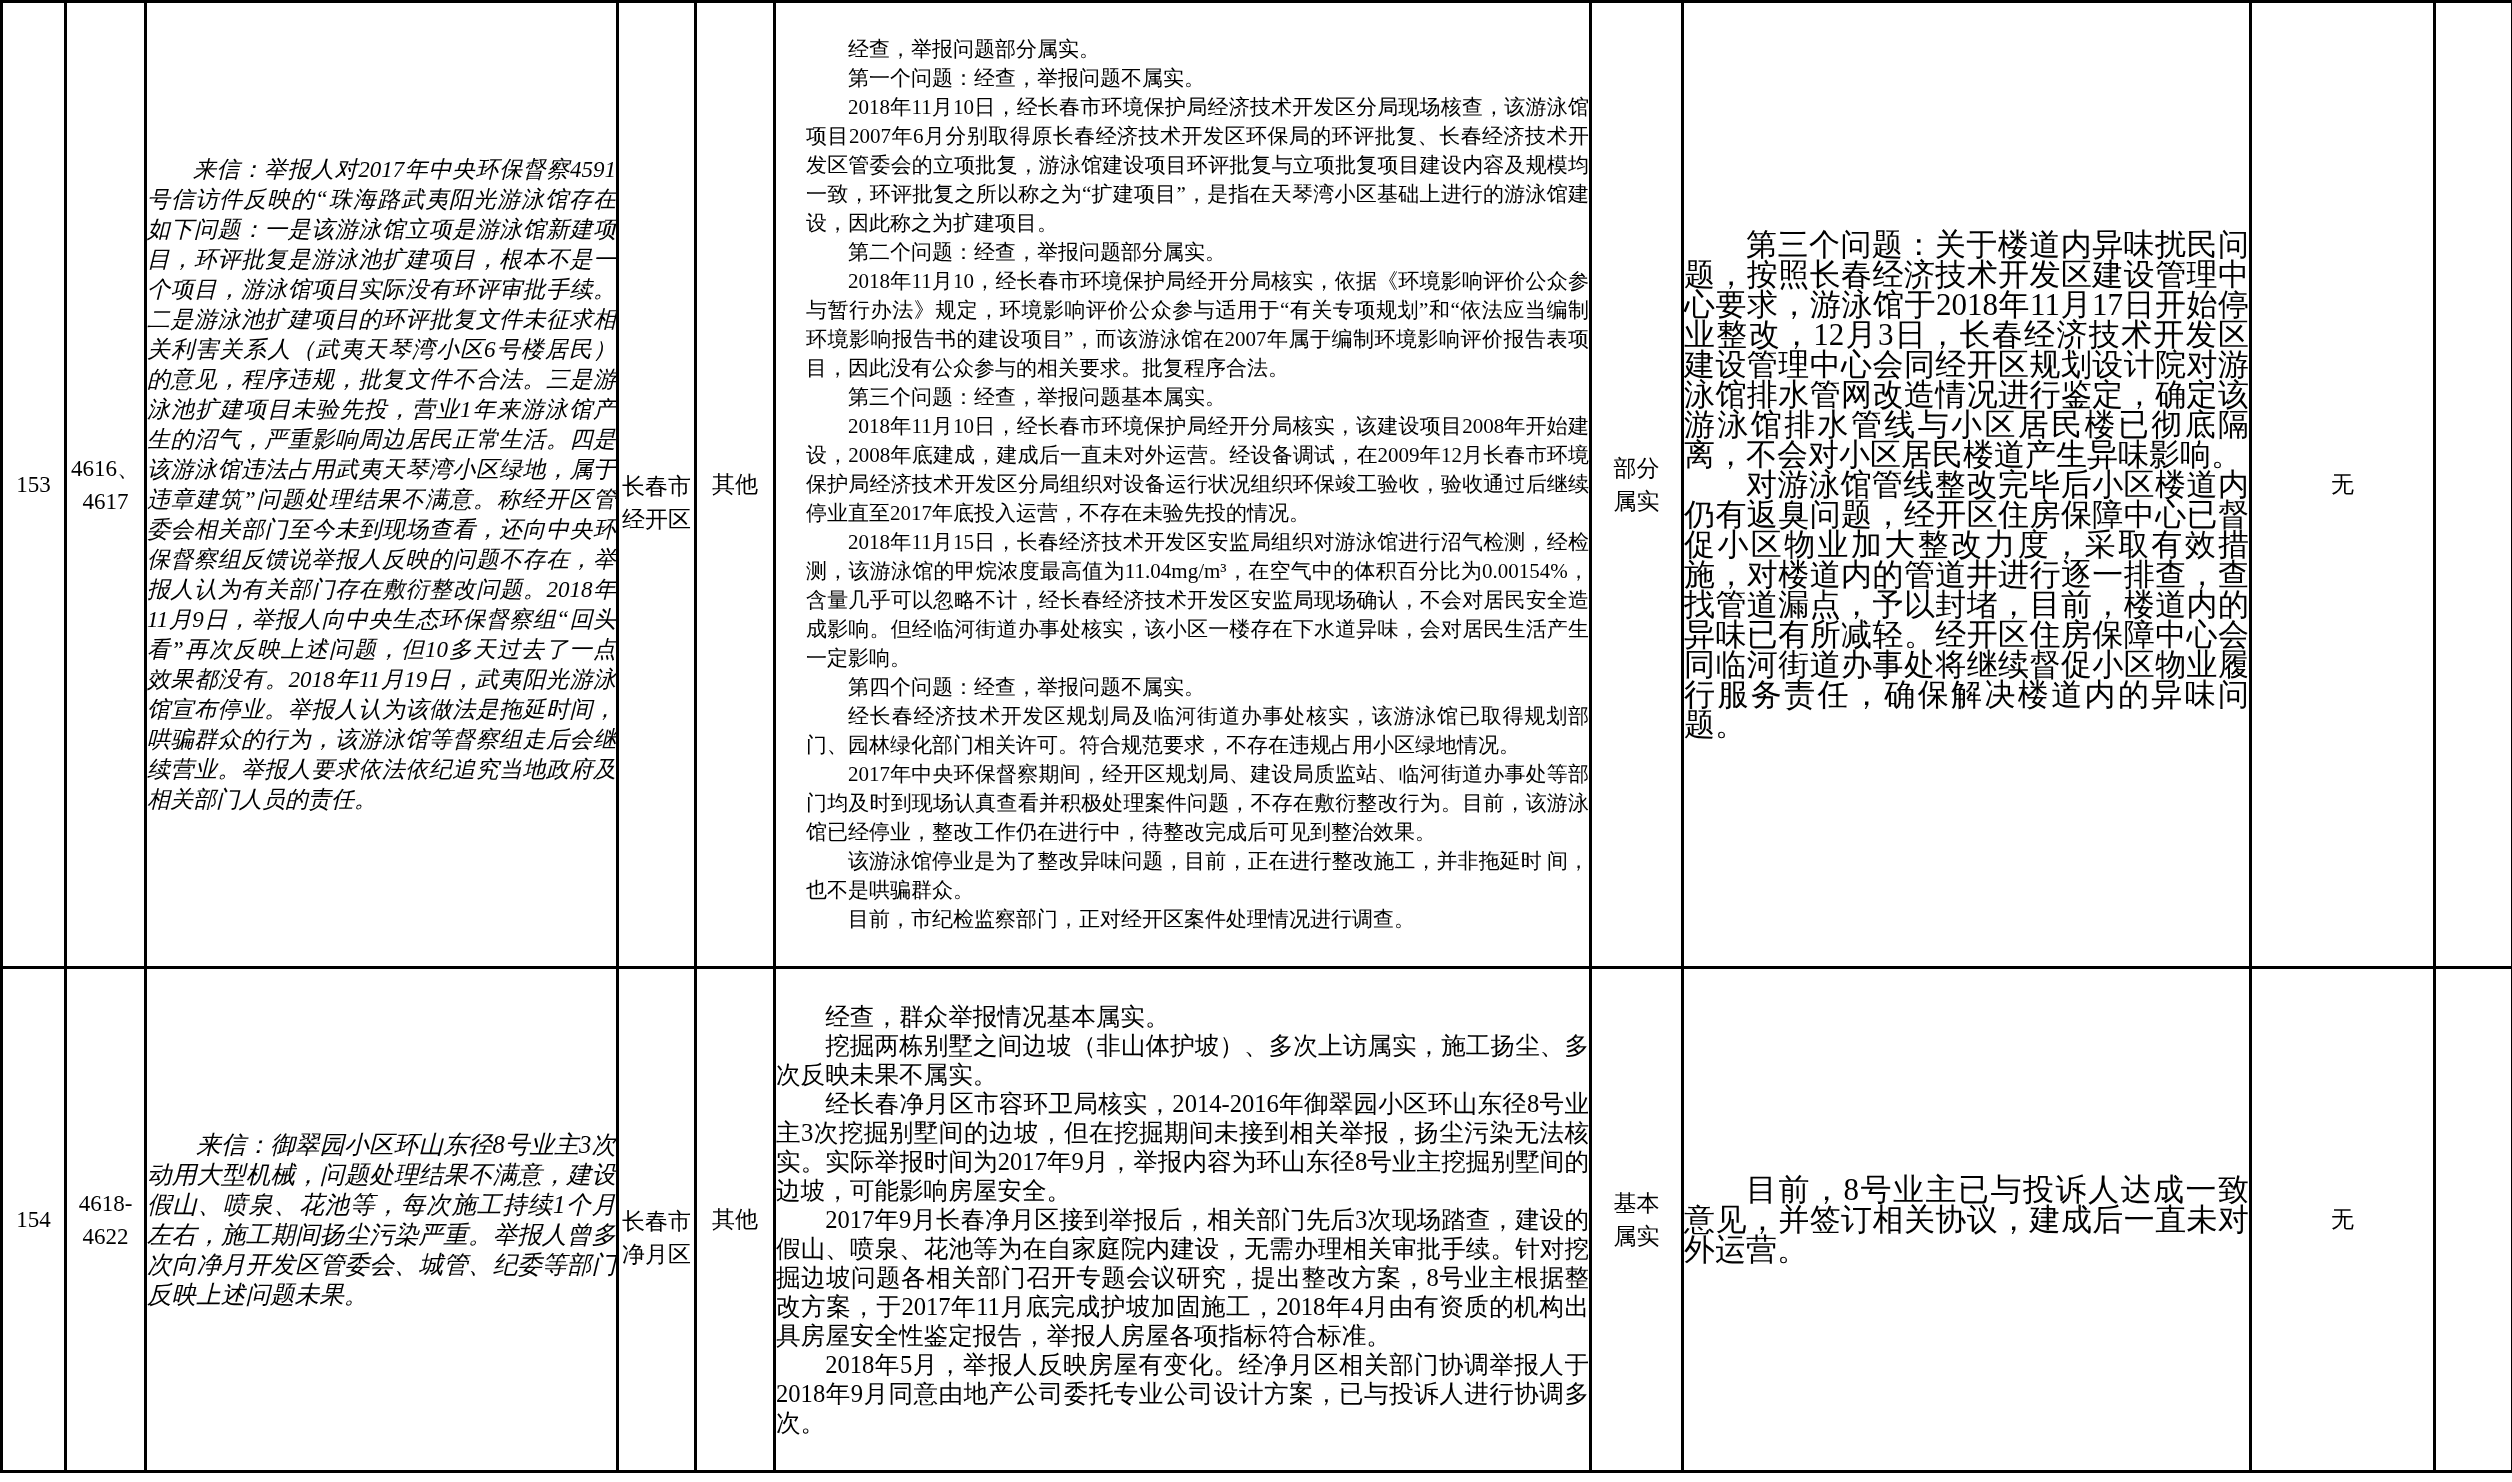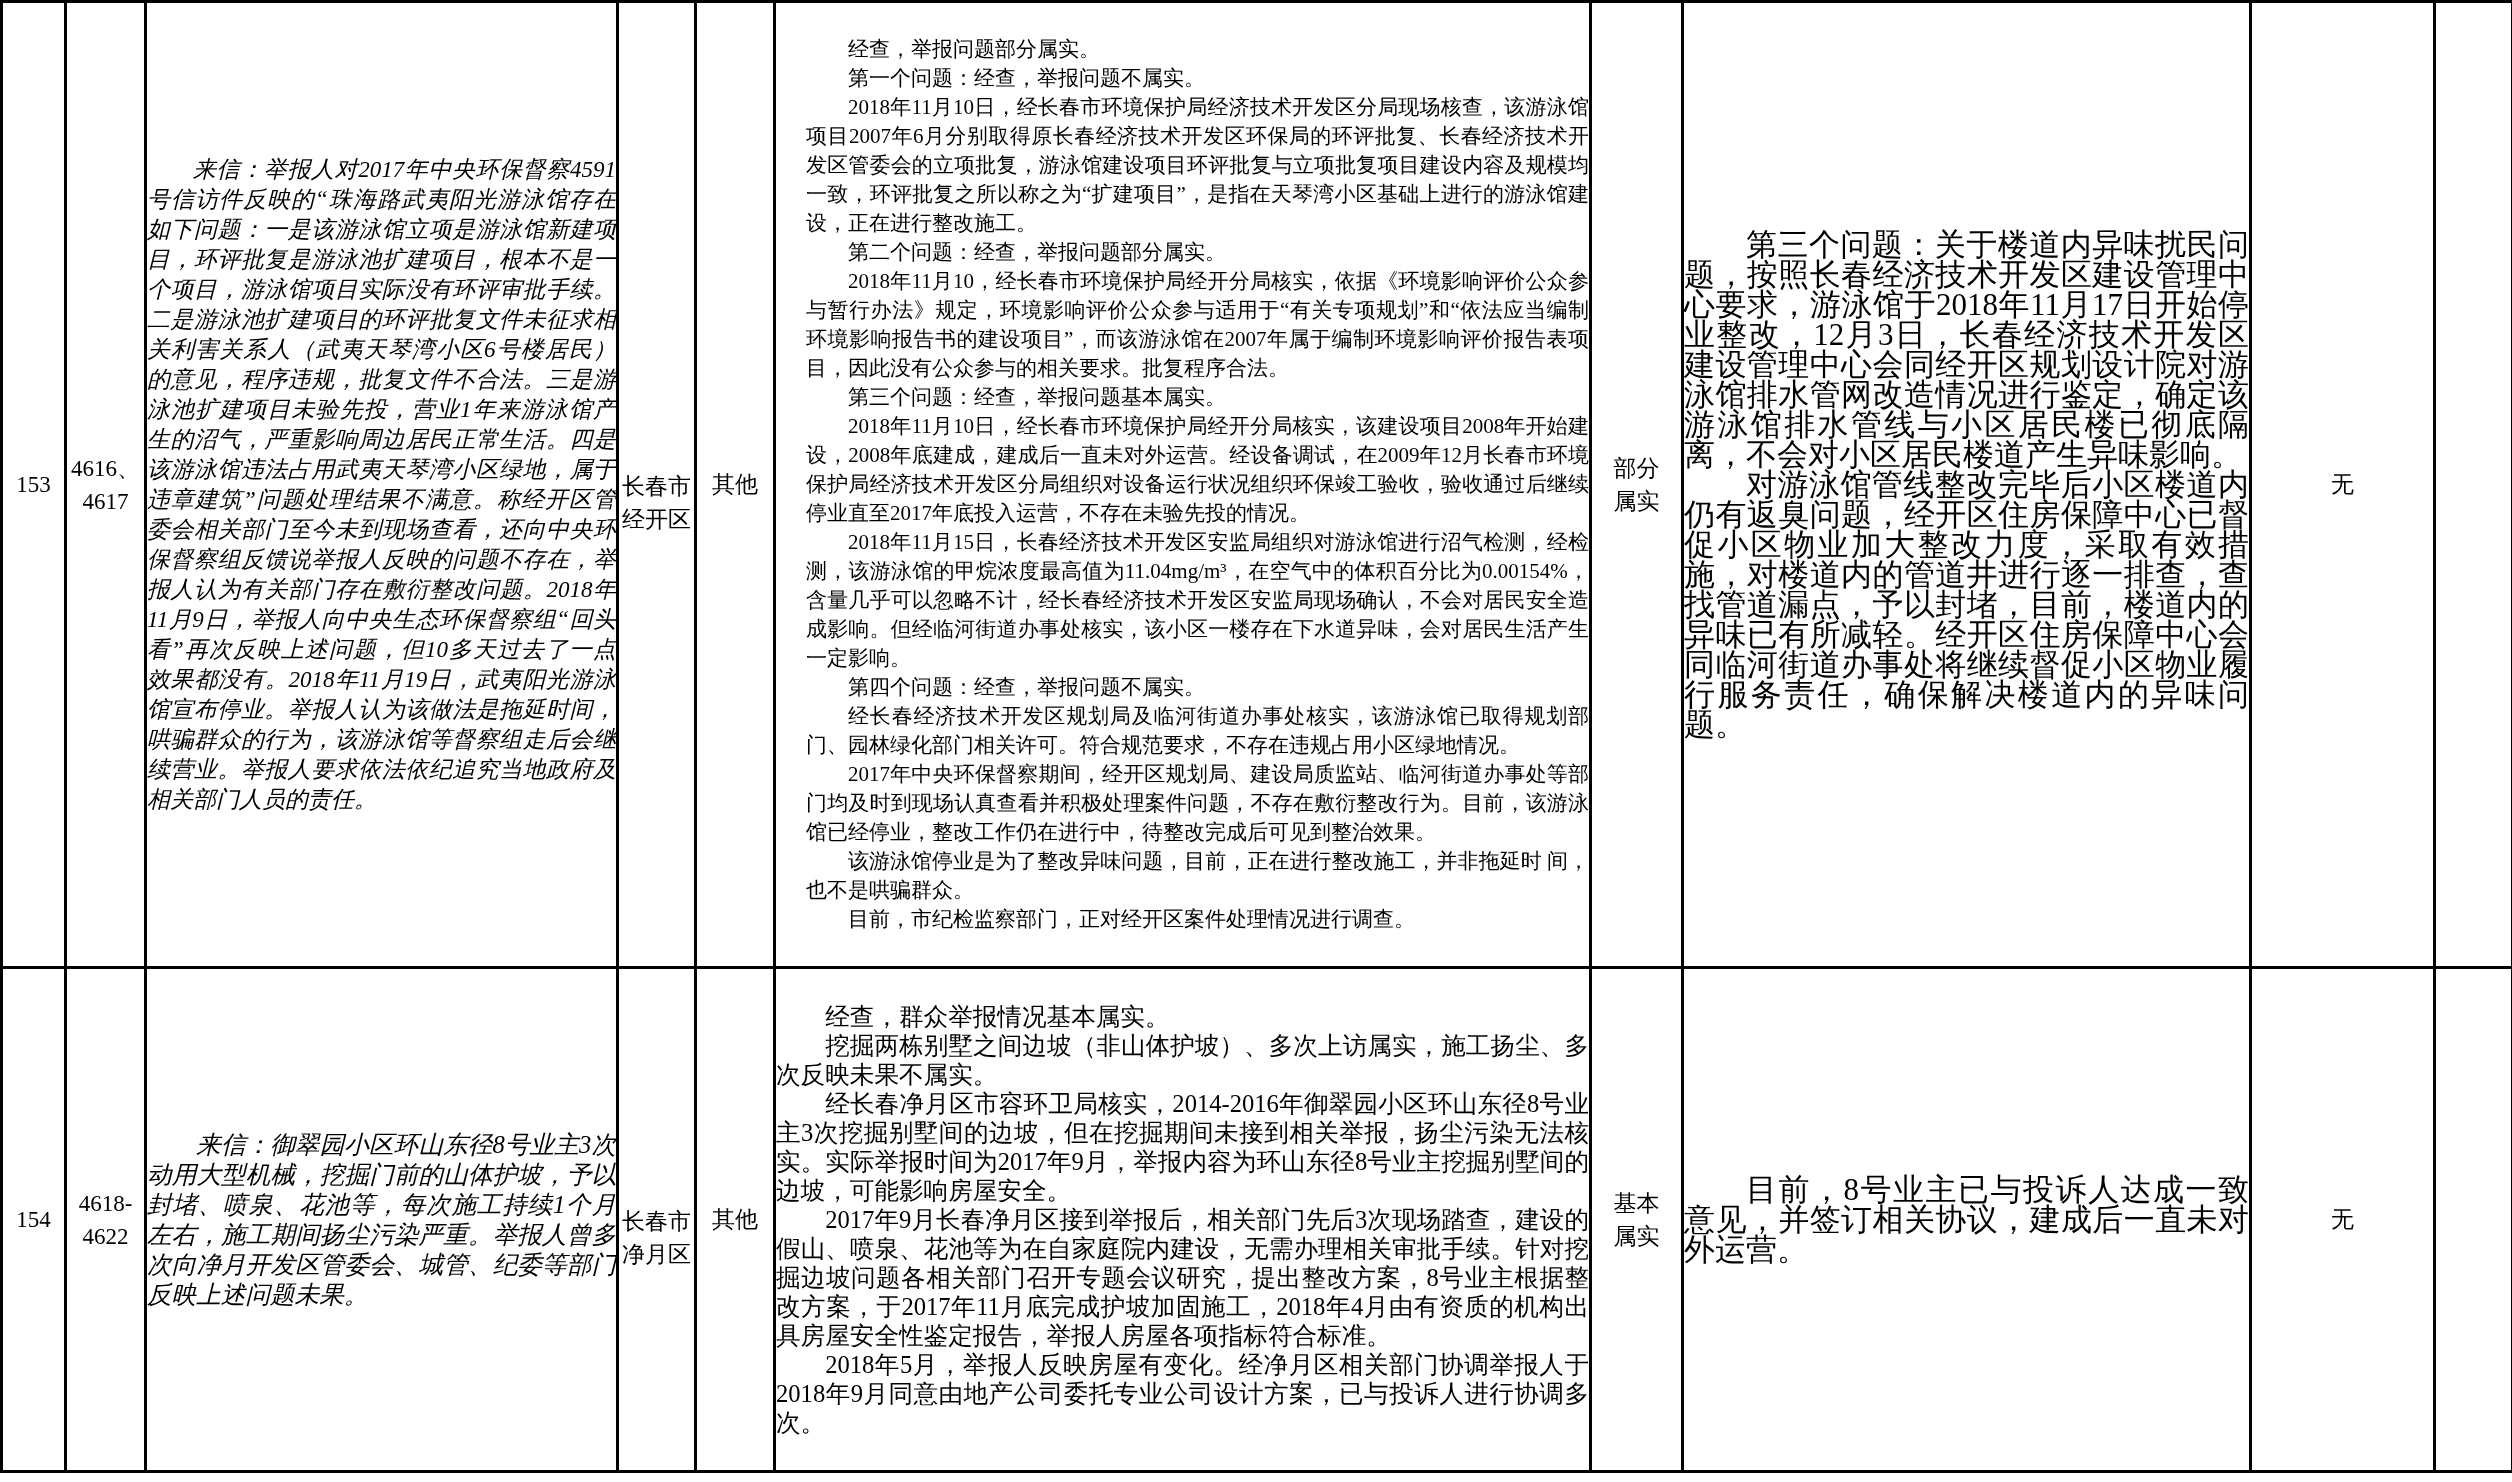--- a/index.html
+++ b/index.html
@@ -104,21 +104,21 @@
         <td class="c-complaint">
           <p class="para">来信：举报人对2017年中央环保督察4591号信访件反映的“珠海路武夷阳光游泳馆存在如下问题：一是该游泳馆立项是游泳馆新建项目，环评批复是游泳池扩建项目，根本不是一个项目，游泳馆项目实际没有环评审批手续。二是游泳池扩建项目的环评批复文件未征求相关利害关系人（武夷天琴湾小区6号楼居民）的意见，程序违规，批复文件不合法。三是游泳池扩建项目未验先投，营业1年来游泳馆产生的沼气，严重影响周边居民正常生活。四是该游泳馆违法占用武夷天琴湾小区绿地，属于违章建筑”问题处理结果不满意。称经开区管委会相关部门至今未到现场查看，还向中央环保督察组反馈说举报人反映的问题不存在，举报人认为有关部门存在敷衍整改问题。2018年11月9日，举报人向中央生态环保督察组“回头看”再次反映上述问题，但10多天过去了一点效果都没有。2018年11月19日，武夷阳光游泳馆宣布停业。举报人认为该做法是拖延时间，哄骗群众的行为，该游泳馆等督察组走后会继续营业。举报人要求依法依纪追究当地政府及相关部门人员的责任。</p>
         </td>
         <td class="c-region">
           <span class="w3">长春市经开区</span>
         </td>
         <td class="c-type">其他</td>
         <td class="c-invest">
             <p class="para">经查，举报问题部分属实。</p>
             <p class="para">第一个问题：经查，举报问题不属实。</p>
-            <p class="para">2018年11月10日，经长春市环境保护局经济技术开发区分局现场核查，该游泳馆项目2007年6月分别取得原长春经济技术开发区环保局的环评批复、长春经济技术开发区管委会的立项批复，游泳馆建设项目环评批复与立项批复项目建设内容及规模均一致，环评批复之所以称之为“扩建项目”，是指在天琴湾小区基础上进行的游泳馆建设，正在进行整改施工。</p>
+            <p class="para">2018年11月10日，经长春市环境保护局经济技术开发区分局现场核查，该游泳馆项目2007年6月分别取得原长春经济技术开发区环保局的环评批复、长春经济技术开发区管委会的立项批复，游泳馆建设项目环评批复与立项批复项目建设内容及规模均一致，环评批复之所以称之为“扩建项目”，是指在天琴湾小区基础上进行的游泳馆建设，因此称之为扩建项目。</p>
             <p class="para">第二个问题：经查，举报问题部分属实。</p>
             <p class="para">2018年11月10，经长春市环境保护局经开分局核实，依据《环境影响评价公众参与暂行办法》规定，环境影响评价公众参与适用于“有关专项规划”和“依法应当编制环境影响报告书的建设项目”，而该游泳馆在2007年属于编制环境影响评价报告表项目，因此没有公众参与的相关要求。批复程序合法。</p>
             <p class="para">第三个问题：经查，举报问题基本属实。</p>
             <p class="para">2018年11月10日，经长春市环境保护局经开分局核实，该建设项目2008年开始建设，2008年底建成，建成后一直未对外运营。经设备调试，在2009年12月长春市环境保护局经济技术开发区分局组织对设备运行状况组织环保竣工验收，验收通过后继续停业直至2017年底投入运营，不存在未验先投的情况。</p>
             <p class="para">2018年11月15日，长春经济技术开发区安监局组织对游泳馆进行沼气检测，经检测，该游泳馆的甲烷浓度最高值为11.04mg/m³，在空气中的体积百分比为0.00154%，含量几乎可以忽略不计，经长春经济技术开发区安监局现场确认，不会对居民安全造成影响。但经临河街道办事处核实，该小区一楼存在下水道异味，会对居民生活产生一定影响。</p>
             <p class="para">第四个问题：经查，举报问题不属实。</p>
             <p class="para">经长春经济技术开发区规划局及临河街道办事处核实，该游泳馆已取得规划部门、园林绿化部门相关许可。符合规范要求，不存在违规占用小区绿地情况。</p>
             <p class="para">2017年中央环保督察期间，经开区规划局、建设局质监站、临河街道办事处等部门均及时到现场认真查看并积极处理案件问题，不存在敷衍整改行为。目前，该游泳馆已经停业，整改工作仍在进行中，待整改完成后可见到整治效果。</p>
             <p class="para">该游泳馆停业是为了整改异味问题，目前，正在进行整改施工，并非拖延时 间，也不是哄骗群众。</p>
             <p class="para">目前，市纪检监察部门，正对经开区案件处理情况进行调查。</p>
@@ -130,21 +130,21 @@
             <p class="para">第三个问题：关于楼道内异味扰民问题，按照长春经济技术开发区建设管理中心要求，游泳馆于2018年11月17日开始停业整改，12月3日，长春经济技术开发区建设管理中心会同经开区规划设计院对游泳馆排水管网改造情况进行鉴定，确定该游泳馆排水管线与小区居民楼已彻底隔离，不会对小区居民楼道产生异味影响。</p>
             <p class="para">对游泳馆管线整改完毕后小区楼道内仍有返臭问题，经开区住房保障中心已督促小区物业加大整改力度，采取有效措施，对楼道内的管道井进行逐一排查，查找管道漏点，予以封堵，目前，楼道内的异味已有所减轻。经开区住房保障中心会同临河街道办事处将继续督促小区物业履行服务责任，确保解决楼道内的异味问题。</p>
           </td>
         <td class="c-acct">无</td>
         <td class="c-empty"></td>
       </tr>
       <tr class="r154">
         <td class="c-seq">154</td>
         <td class="c-case">4618-4622</td>
         <td class="c-complaint">
-          <p class="para">来信：御翠园小区环山东径8号业主3次动用大型机械，挖掘门前的山体护坡，予以封堵、喷泉、花池等，每次施工持续1个月左右，施工期间扬尘污染严重。举报人曾多次向净月开发区管委会、城管、纪委等部门反映上述问题未果。</p>
+          <p class="para">来信：御翠园小区环山东径8号业主3次动用大型机械，问题处理结果不满意，建设假山、喷泉、花池等，每次施工持续1个月左右，施工期间扬尘污染严重。举报人曾多次向净月开发区管委会、城管、纪委等部门反映上述问题未果。</p>
         </td>
         <td class="c-region">
           <span class="w3">长春市净月区</span>
         </td>
         <td class="c-type">其他</td>
         <td class="c-invest">
             <p class="para">经查，群众举报情况基本属实。</p>
             <p class="para">挖掘两栋别墅之间边坡（非山体护坡）、多次上访属实，施工扬尘、多次反映未果不属实。</p>
             <p class="para">经长春净月区市容环卫局核实，2014-2016年御翠园小区环山东径8号业主3次挖掘别墅间的边坡，但在挖掘期间未接到相关举报，扬尘污染无法核实。实际举报时间为2017年9月，举报内容为环山东径8号业主挖掘别墅间的边坡，可能影响房屋安全。</p>
             <p class="para">2017年9月长春净月区接到举报后，相关部门先后3次现场踏查，建设的假山、喷泉、花池等为在自家庭院内建设，无需办理相关审批手续。针对挖掘边坡问题各相关部门召开专题会议研究，提出整改方案，8号业主根据整改方案，于2017年11月底完成护坡加固施工，2018年4月由有资质的机构出具房屋安全性鉴定报告，举报人房屋各项指标符合标准。</p>

